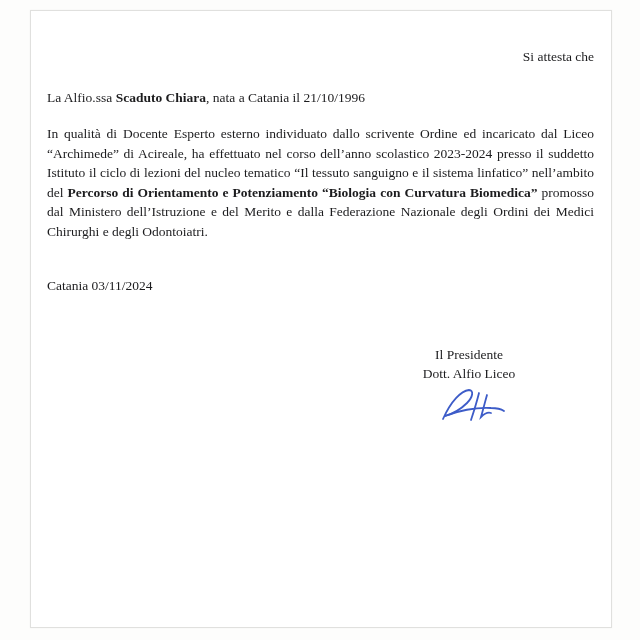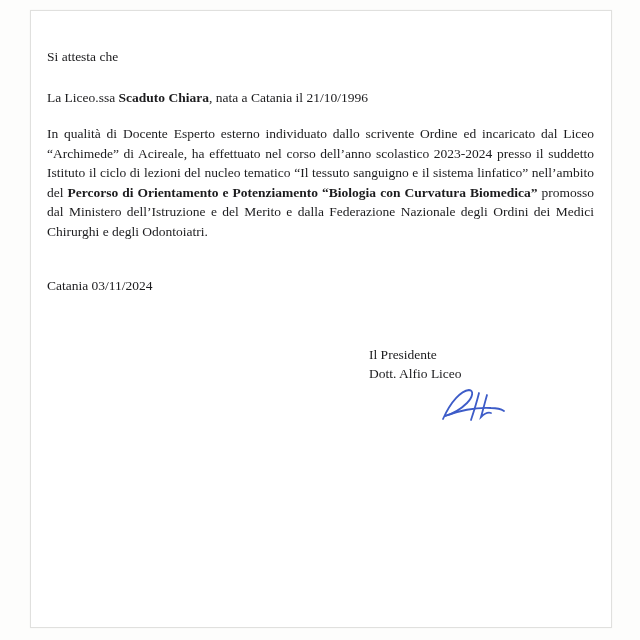--- a/index.html
+++ b/index.html
@@ -21,43 +21,44 @@
     background: #ffffff;
     border: 1px solid #e0e0de;
     box-shadow: 0 0 2px rgba(0,0,0,0.04);
     padding: 36px 17px 20px 16px;
     color: #1c1c1e;
   }
   .line { font-size: 13.5px; line-height: 19px; color: #1c1c1e; }
   .para { font-size: 13.5px; line-height: 19.5px; color: #1c1c1e; }
   .justified { text-align: justify; text-justify: inter-word; }
   .bold { font-weight: bold; text-align: right; }
-  .gap-intro { margin-bottom: 22px; }
+  .gap-intro { margin-bottom: 22px; text-align: right; }
   .gap-person { margin-bottom: 17px; }
   .gap-body { margin-bottom: 35px; }
   .sig-block {
     margin-top: 50px;
     margin-left: 322px;
     width: 200px;
+    text-align: center;
   }
   .sig-line { font-size: 13.5px; line-height: 19px; color: #1c1c1e; }
   .sig-mark {
     display: block;
     margin: 2px auto 0 auto;
   }
 </style>
 </head>
 <body>
 
 <div class="scan-wrap">
   <div class="page">
 
     <p class="line gap-intro">Si attesta che</p>
 
-    <p class="line gap-person"><span>La Liceo.ssa </span><span class="bold">Scaduto Chiara</span><span>, nata a Catania il 21/10/1996</span></p>
+    <p class="line gap-person"><span>La Alfio.ssa </span><span class="bold">Scaduto Chiara</span><span>, nata a Catania il 21/10/1996</span></p>
 
     <p class="para justified gap-body"><span>In qualità di Docente Esperto esterno individuato dallo scrivente Ordine ed incaricato dal Liceo “Archimede” di Acireale, ha effettuato nel corso dell’anno scolastico 2023-2024 presso il suddetto Istituto il ciclo di lezioni del nucleo tematico “Il tessuto sanguigno e il sistema linfatico” nell’ambito del </span><span class="bold">Percorso di Orientamento e Potenziamento “Biologia con Curvatura Biomedica”</span><span> promosso dal Ministero dell’Istruzione e del Merito e dalla Federazione Nazionale degli Ordini dei Medici Chirurghi e degli Odontoiatri.</span></p>
 
     <p class="line">Catania 03/11/2024</p>
 
     <div class="sig-block">
       <div class="sig-line">Il Presidente</div>
       <div class="sig-line">Dott. Alfio Liceo</div>
       <svg class="sig-mark" width="96" height="44" viewBox="0 0 96 44">
         <g fill="none" stroke="#3d5cc8" stroke-width="1.8" stroke-linecap="round">

